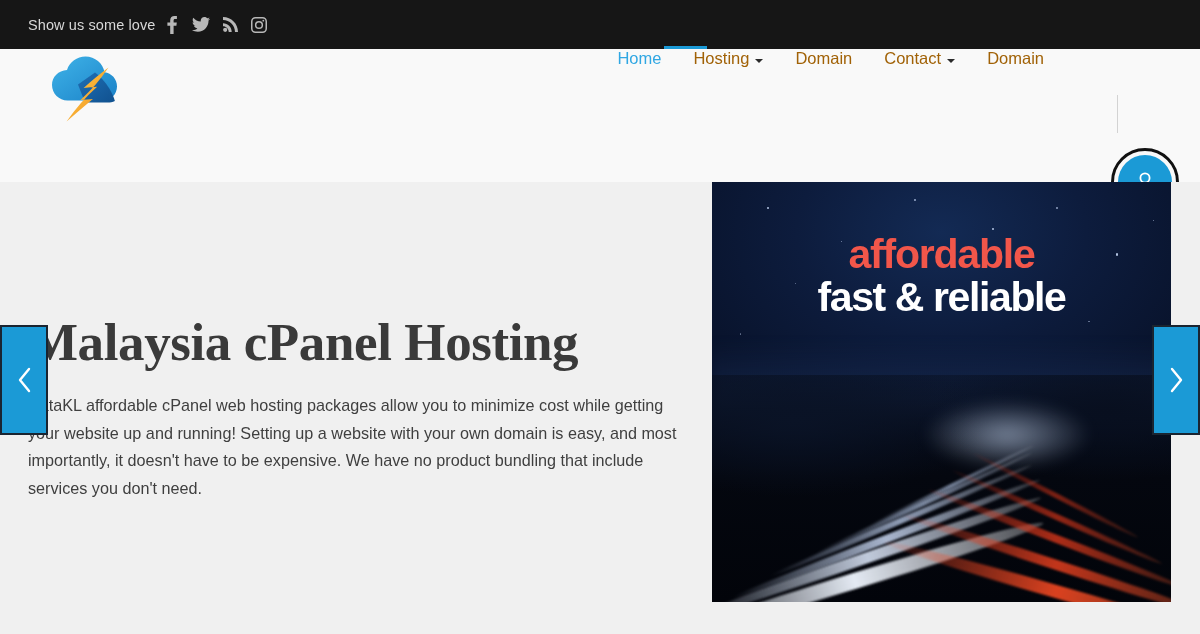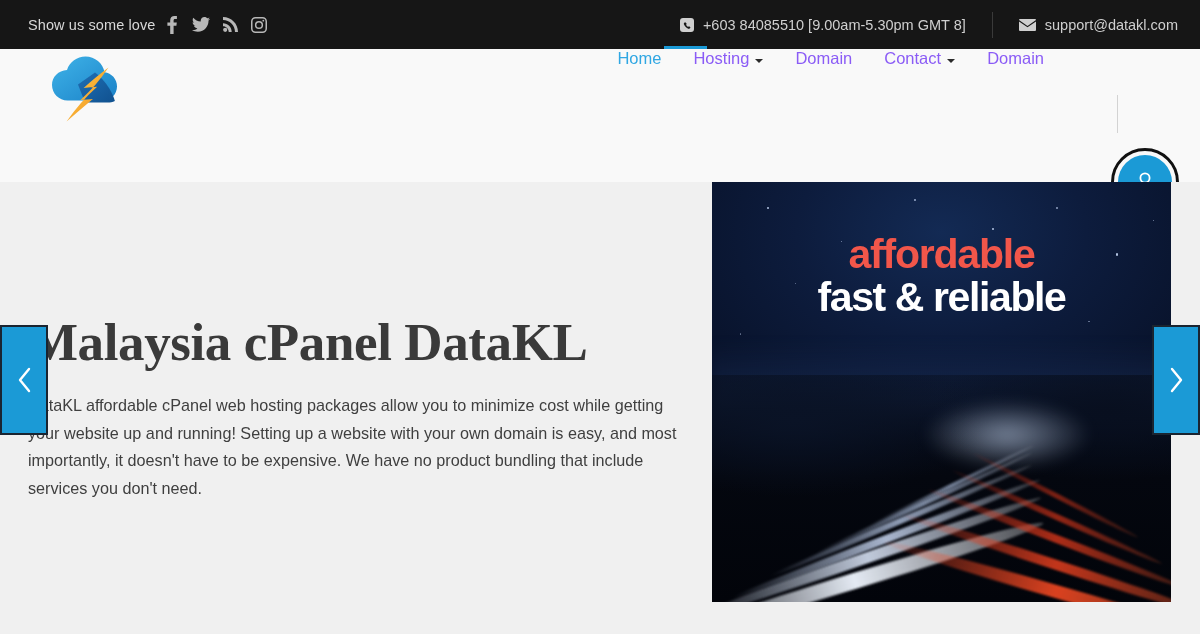--- a/index.html
+++ b/index.html
@@ -70,21 +70,21 @@
   .logo svg{ display:block; }
 
   .nav{
     margin-left:auto;
     display:flex; align-items:center;
     gap:0;
     padding-right:18px;
   }
   .nav-link{
     font-size:16.5px;
-    color:#8b5cf6;
+    color:#a16207;
     padding:0 16px;
     white-space:nowrap;
     display:flex; align-items:center; gap:6px;
     cursor:pointer;
   }
   .nav-link.active{ color:#30a7e3; }
   .caret{
     width:0;height:0;
     border-left:4px solid transparent;
     border-right:4px solid transparent;
@@ -243,43 +243,20 @@
       <a class="social-ico">
         <svg width="16" height="16" viewBox="0 0 16 16">
           <path d="M11.5 0h-7A4.5 4.5 0 0 0 0 4.5v7A4.5 4.5 0 0 0 4.5 16h7a4.5 4.5 0 0 0 4.5-4.5v-7A4.5 4.5 0 0 0 11.5 0zm3 11.5a3 3 0 0 1-3 3h-7a3 3 0 0 1-3-3v-7a3 3 0 0 1 3-3h7a3 3 0 0 1 3 3v7z"></path>
           <path d="M8 3.9A4.1 4.1 0 1 0 12.1 8 4.1 4.1 0 0 0 8 3.9zm0 6.7A2.6 2.6 0 1 1 10.6 8 2.6 2.6 0 0 1 8 10.6z"></path>
           <circle cx="12.3" cy="3.7" r=".9"></circle>
         </svg>
       </a>
     </div>
   </div>
 
-  <div class="topbar-right">
-    <div class="tb-item">
-      <span class="ico">
-        <svg width="14" height="14" viewBox="0 0 14 14">
-            <rect width="14" height="14" rx="3"></rect>
-            <path fill="#161616" d="M10.4 9.4l-1-1c-.2-.2-.6-.2-.8 0l-.5.5c-.9-.5-1.6-1.2-2.1-2.1l.5-.5c.2-.2.2-.6 0-.8l-1-1c-.2-.2-.6-.2-.8 0l-.6.6c-.3.3-.4.8-.2 1.2.9 2 2.5 3.6 4.5 4.5.4.2.9.1 1.2-.2l.6-.6c.4-.2.4-.4.2-.6z"></path>
-          </svg>
-      </span>
-      <span>+603 84085510 [9.00am-5.30pm GMT 8]</span>
-    </div>
-
-    <div class="tb-divider"></div>
-
-    <div class="tb-item">
-      <span class="ico">
-        <svg width="17" height="12" viewBox="0 0 17 12">
-            <path d="M1 0h15a1 1 0 0 1 1 1L8.5 7 0 1a1 1 0 0 1 1-1z"></path>
-            <path d="M0 2.4l8.5 5.9L17 2.4V11a1 1 0 0 1-1 1H1a1 1 0 0 1-1-1z"></path>
-          </svg>
-      </span>
-      <span>support@datakl.com</span>
-    </div>
-  </div>
 
   <div class="nav-indicator"></div>
 </div>
 
 <div class="header">
 
   <div class="logo">
     <svg width="80" height="74" viewBox="0 0 80 74">
       <defs>
         <linearGradient id="cl" x1="0" y1="0" x2="1" y2="1">
@@ -369,21 +346,21 @@
     <div class="trail" style="left:50%;top:79%;width:50%;height:6px;background:linear-gradient(90deg,rgba(255,60,30,.05),rgba(205,50,24,.7),rgba(255,100,50,.18));transform:rotate(24deg);"></div>
     <div class="trail" style="left:55%;top:74%;width:40%;height:5px;background:linear-gradient(90deg,rgba(255,60,30,.05),rgba(200,48,22,.6),rgba(255,100,50,.15));transform:rotate(27deg);"></div>
 
     <div class="hero-head">
       <div class="hh-1">affordable</div>
       <div class="hh-2">fast &amp; reliable</div>
     </div>
   </div>
 
   <div class="hero-text">
-    <h1 class="hero-title">Malaysia cPanel DataKL</h1>
+    <h1 class="hero-title">Malaysia cPanel Hosting</h1>
     <p class="hero-para">DataKL affordable cPanel web hosting packages allow you to minimize cost while getting your website up and running! Setting up a website with your own domain is easy, and most importantly, it doesn't have to be expensive. We have no product bundling that include services you don't need.</p>
   </div>
 
   <div class="arrow arrow-left">
     <svg width="17" height="28" viewBox="0 0 17 28">
       <path d="M13 3 4 14l9 11" fill="none" stroke="#fff" stroke-width="2.4" stroke-linecap="round" stroke-linejoin="round"></path>
     </svg>
   </div>
 
   <div class="arrow arrow-right">

